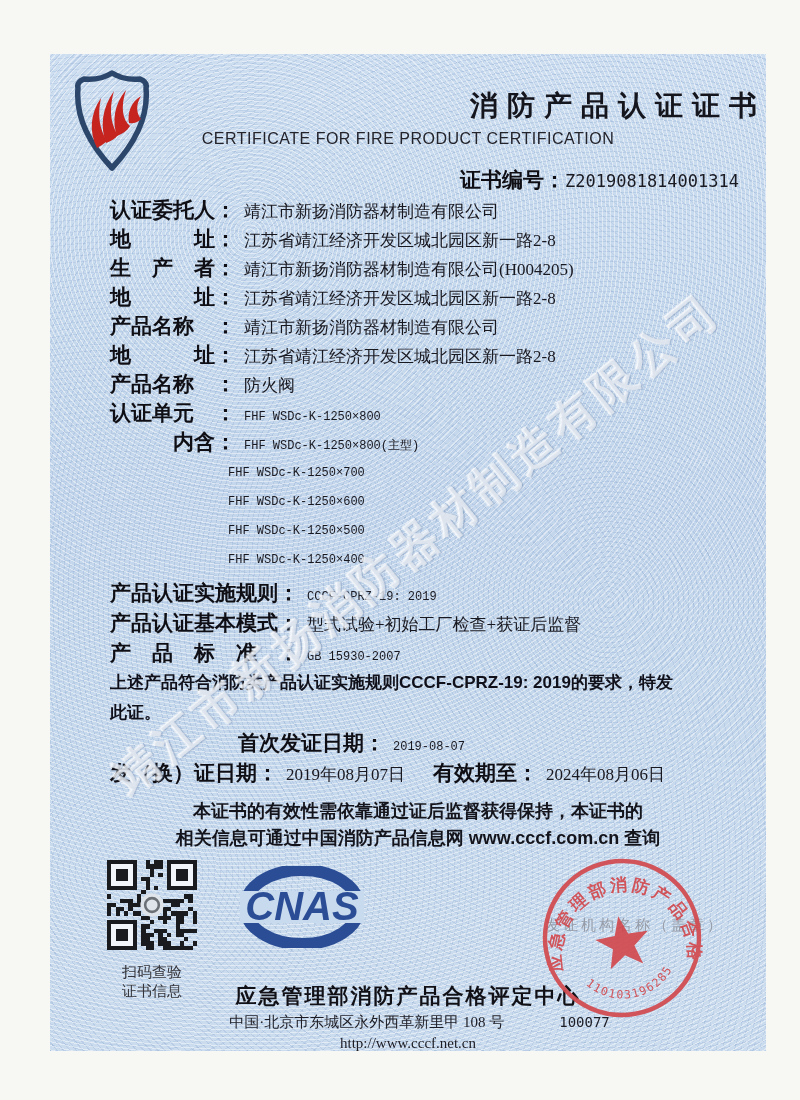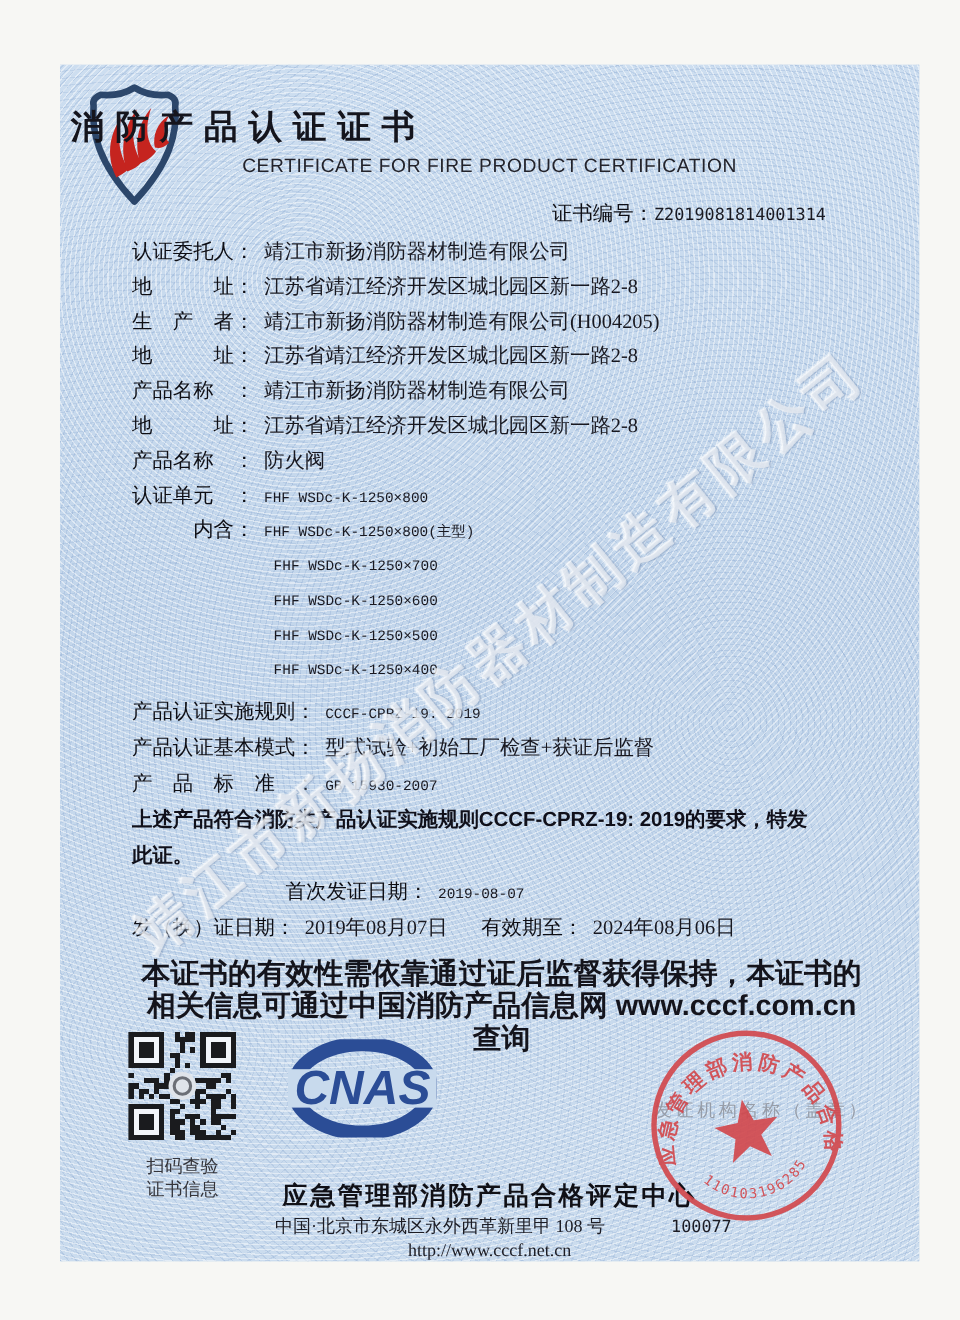--- a/index.html
+++ b/index.html
@@ -28,57 +28,57 @@
     font-family:"Liberation Serif", serif;
     font-weight:bold; font-size:46px; letter-spacing:5px; white-space:nowrap;
     color:rgba(255,255,255,.55);
     text-shadow:1px 1px 1px rgba(120,145,180,.45), -1px -1px 1px rgba(255,255,255,.6);
     transform:rotate(-39deg); transform-origin:left center;
     pointer-events:none;
   }
   
   .logo { position:absolute; left:22px; top:14px; width:80px; height:106px; }
   .title {
-    position:absolute; left:0; top:33px; width:100%; text-align:left;
+    position:absolute; left:0; top:33px; width:100%; text-align:right;
     font-family:"Liberation Sans", sans-serif; font-weight:bold;
     font-size:28px; letter-spacing:9px; color:#15151d; text-indent:9px;
   }
   .subtitle {
     position:absolute; left:0; top:76px; width:100%; text-align:center;
     font-family:"Liberation Sans", sans-serif;
     font-size:16px; letter-spacing:.5px; color:#23232b;
   }
   .certno {
     position:absolute; left:410px; top:112px; font-size:17px; color:#1a1a22; white-space:nowrap;
   }
   .certno .lab { font-family:"Liberation Sans", sans-serif; }
-  .certno .num { font-family:"DejaVu Sans Mono", monospace; font-size:14px; }
+  .certno .num { font-family:"DejaVu Sans Mono", monospace; font-size:17px; }
   
   .main { position:absolute; left:60px; top:141px; width:616px; z-index:2; }
   .row { height:29px; line-height:29px; white-space:nowrap; }
   .row.wide { height:30px; line-height:30px; }
   .lab {
-    font-family:"Liberation Sans", sans-serif; font-weight:normal;
-    font-size:17px; color:#0e0e14; white-space:pre;
+    font-family:"Liberation Sans", sans-serif; font-weight:bold;
+    font-size:21px; color:#0e0e14; white-space:pre;
   }
   .val { font-size:17px; color:#181820; margin-left:8px; white-space:pre; }
   .val.mono { font-family:Liberation Mono, monospace; font-size:12px; }
   .row.sub { padding-left:110px; }
   .gap-top { margin-top:6px; }
   .statement {
     font-family:"Liberation Sans", sans-serif; font-weight:bold;
     font-size:17px; color:#10101a; line-height:30px; white-space:pre;
   }
   .drow { height:30px; line-height:30px; white-space:nowrap; }
   .drow.first { padding-left:128px; }
   .sep { display:inline-block; width:28px; }
   .notice {
     margin-top:10px; text-align:center;
     font-family:"Liberation Sans", sans-serif; font-weight:600;
-    font-size:24px; color:#14141c; line-height:27px;
+    font-size:18px; color:#14141c; line-height:27px;
   }
   
   .qr-wrap { position:absolute; left:56px; top:806px; width:92px; text-align:center; z-index:2; }
   .qr-caption { margin-top:8px; font-family:"Liberation Sans", sans-serif; font-size:15px; line-height:19px; color:#34343a; }
   .cnas-row { position:absolute; left:190px; top:812px; display:flex; align-items:flex-start; gap:24px; z-index:2; }
   .cnas-text { padding-top:6px; font-family:"Liberation Sans", sans-serif; font-size:16px; line-height:21px; color:#1c1c24; }
   .stamp-label {
     position:absolute; left:495px; top:862px; z-index:3;
     font-size:15px; letter-spacing:3px; color:#979da8; white-space:nowrap;
   }

